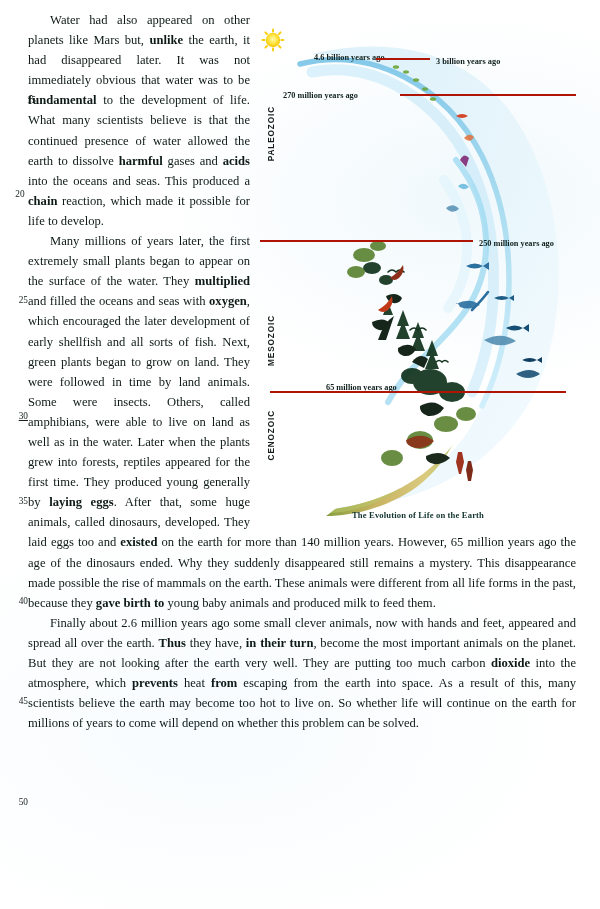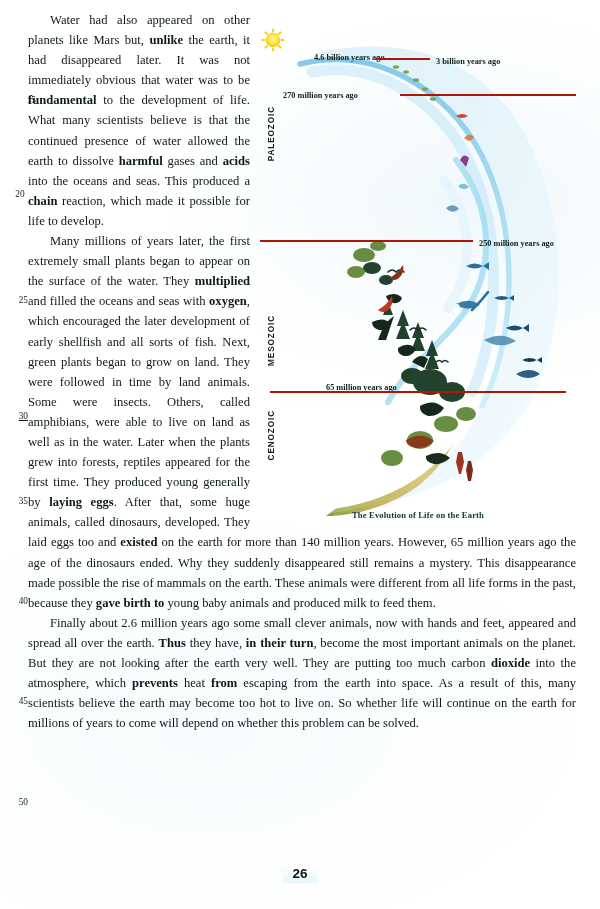--- a/index.html
+++ b/index.html
@@ -324,17 +324,14 @@
 
 
     <p class="indent"><span>Water had also appeared on other planets like Mars but, </span><b>unlike</b><span> the earth, it had disappeared later. It was not immediately obvious that water was to be </span><b>fundamental</b><span> to the development of life. What many scientists believe is that the continued presence of water allowed the earth to dissolve </span><b>harmful</b><span> gases and </span><b>acids</b><span> into the oceans and seas. This produced a </span><b>chain</b><span> reaction, which made it possible for life to develop.</span></p>
 
     <p class="indent"><span>Many millions of years later, the first extremely small plants began to appear on the surface of the water. They </span><b>multiplied</b><span> and filled the oceans and seas with </span><b>oxygen</b><span>, which encouraged the later development of early shellfish and all sorts of fish. Next, green plants began to grow on land. They were followed in time by land animals. Some were insects. Others, called amphibians, were able to live on land as well as in the water. Later when the plants grew into forests, reptiles appeared for the first time. They produced young generally by </span><b>laying eggs</b><span>. After that, some huge animals, called dinosaurs, developed. They laid eggs too and </span><b>existed</b><span> on the earth for more than 140 million years. However, 65 million years ago the age of the dinosaurs ended. Why they suddenly disappeared still remains a mystery. This disappearance made possible the rise of mammals on the earth. These animals were different from all life forms in the past, because they </span><b>gave birth to</b><span> young baby animals and produced milk to feed them.</span></p>
 
     <p class="indent"><span>Finally about 2.6 million years ago some small clever animals, now with hands and feet, appeared and spread all over the earth. </span><b>Thus</b><span> they have, </span><b>in their turn</b><span>, become the most important animals on the planet. But they are not looking after the earth very well. They are putting too much carbon </span><b>dioxide</b><span> into the atmosphere, which </span><b>prevents</b><span> heat </span><b>from</b><span> escaping from the earth into space. As a result of this, many scientists believe the earth may become too hot to live on. So whether life will continue on the earth for millions of years to come will depend on whether this problem can be solved.</span></p>
 
   </div>
 
-  <div class="page-number">
-    <span>26</span>
-  </div>
 
 </div>
 
 </body></html>

